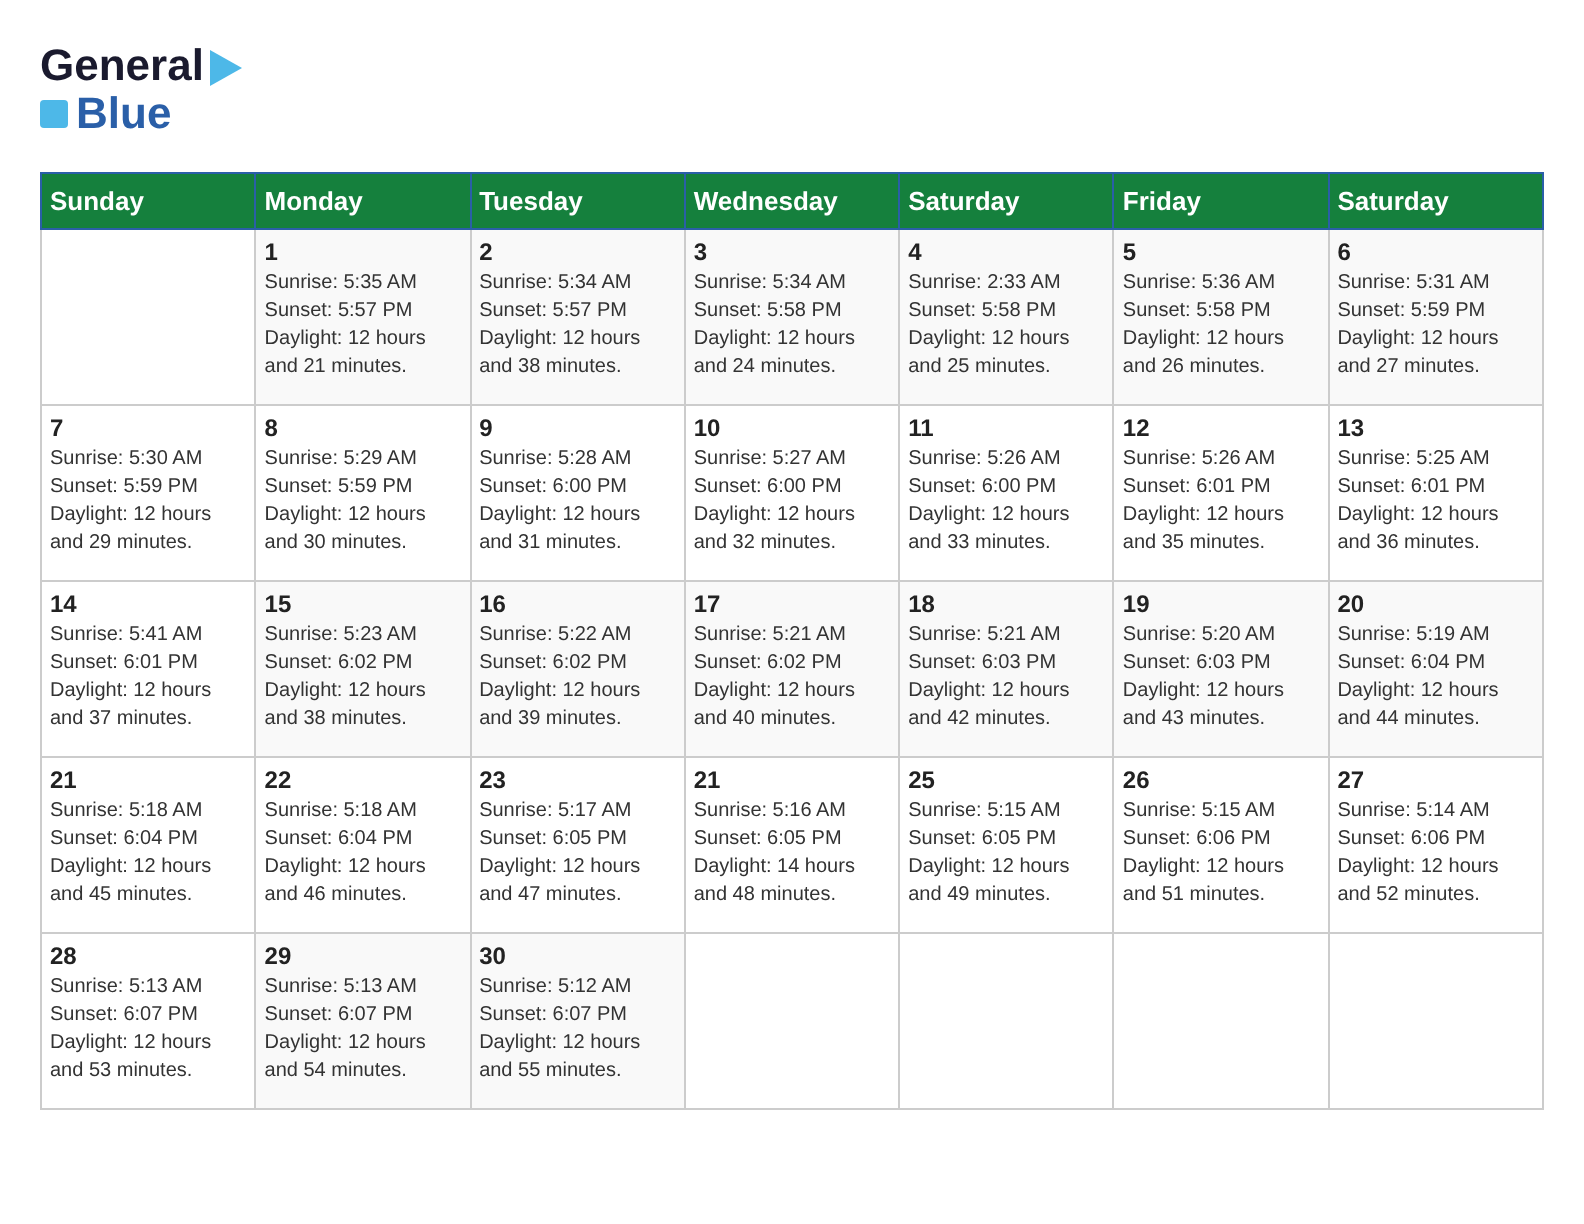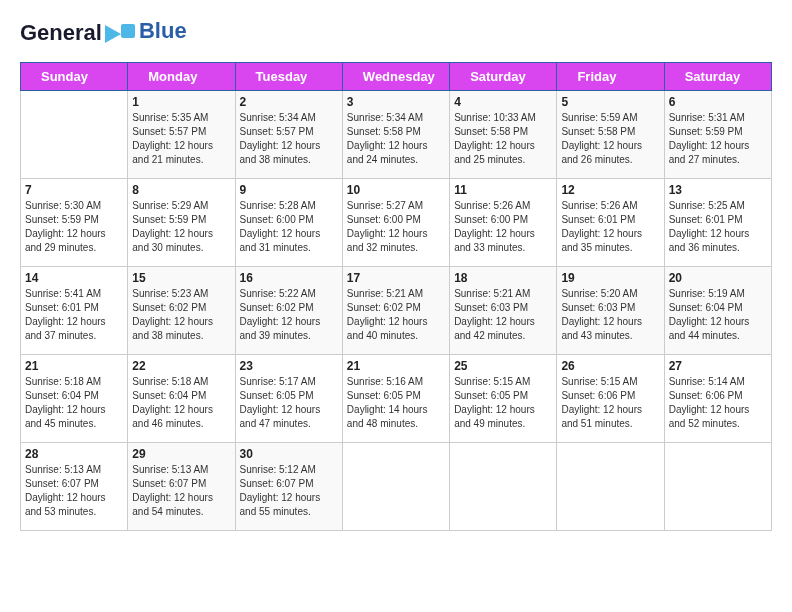--- a/index.html
+++ b/index.html
@@ -11,20 +11,21 @@
       padding: 20px;
     }
     .header {
       display: flex;
       justify-content: space-between;
       align-items: flex-start;
       margin-bottom: 16px;
     }
     .logo {
       display: flex;
+      flex-direction: column;
       align-items: flex-start;
     }
     .title-section {
       text-align: right;
     }
     .month-title {
       font-size: 36px;
       font-weight: bold;
       color: #1a1a2e;
       line-height: 1.1;
@@ -32,25 +33,25 @@
     .location-title {
       font-size: 18px;
       color: #333;
     }
     table {
       width: 100%;
       border-collapse: collapse;
       table-layout: fixed;
     }
     thead tr th {
-      background-color: #d946ef;
+      background-color: #15803d;
       color: #fff;
       font-size: 13px;
       font-weight: bold;
-      padding: 6px 20px;
+      padding: 6px 4px;
       text-align: left;
       border: 1px solid #2a5fa8;
     }
     tbody tr td {
       border: 1px solid #ccc;
       vertical-align: top;
       padding: 4px 4px;
       font-size: 10.5px;
       color: #222;
       height: 88px;
@@ -132,29 +133,29 @@
           <span class="day-number">3</span>
           <div class="day-info">
             <span>Sunrise: 5:34 AM</span><br>
             <span>Sunset: 5:58 PM</span><br>
             <span>Daylight: 12 hours and 24 minutes.</span>
           </div>
         </td>
         <td>
           <span class="day-number">4</span>
           <div class="day-info">
-            <span>Sunrise: 10:33 AM</span><br>
+            <span>Sunrise: 2:33 AM</span><br>
             <span>Sunset: 5:58 PM</span><br>
             <span>Daylight: 12 hours and 25 minutes.</span>
           </div>
         </td>
         <td>
           <span class="day-number">5</span>
           <div class="day-info">
-            <span>Sunrise: 5:59 AM</span><br>
+            <span>Sunrise: 5:36 AM</span><br>
             <span>Sunset: 5:58 PM</span><br>
             <span>Daylight: 12 hours and 26 minutes.</span>
           </div>
         </td>
         <td>
           <span class="day-number">6</span>
           <div class="day-info">
             <span>Sunrise: 5:31 AM</span><br>
             <span>Sunset: 5:59 PM</span><br>
             <span>Daylight: 12 hours and 27 minutes.</span>

